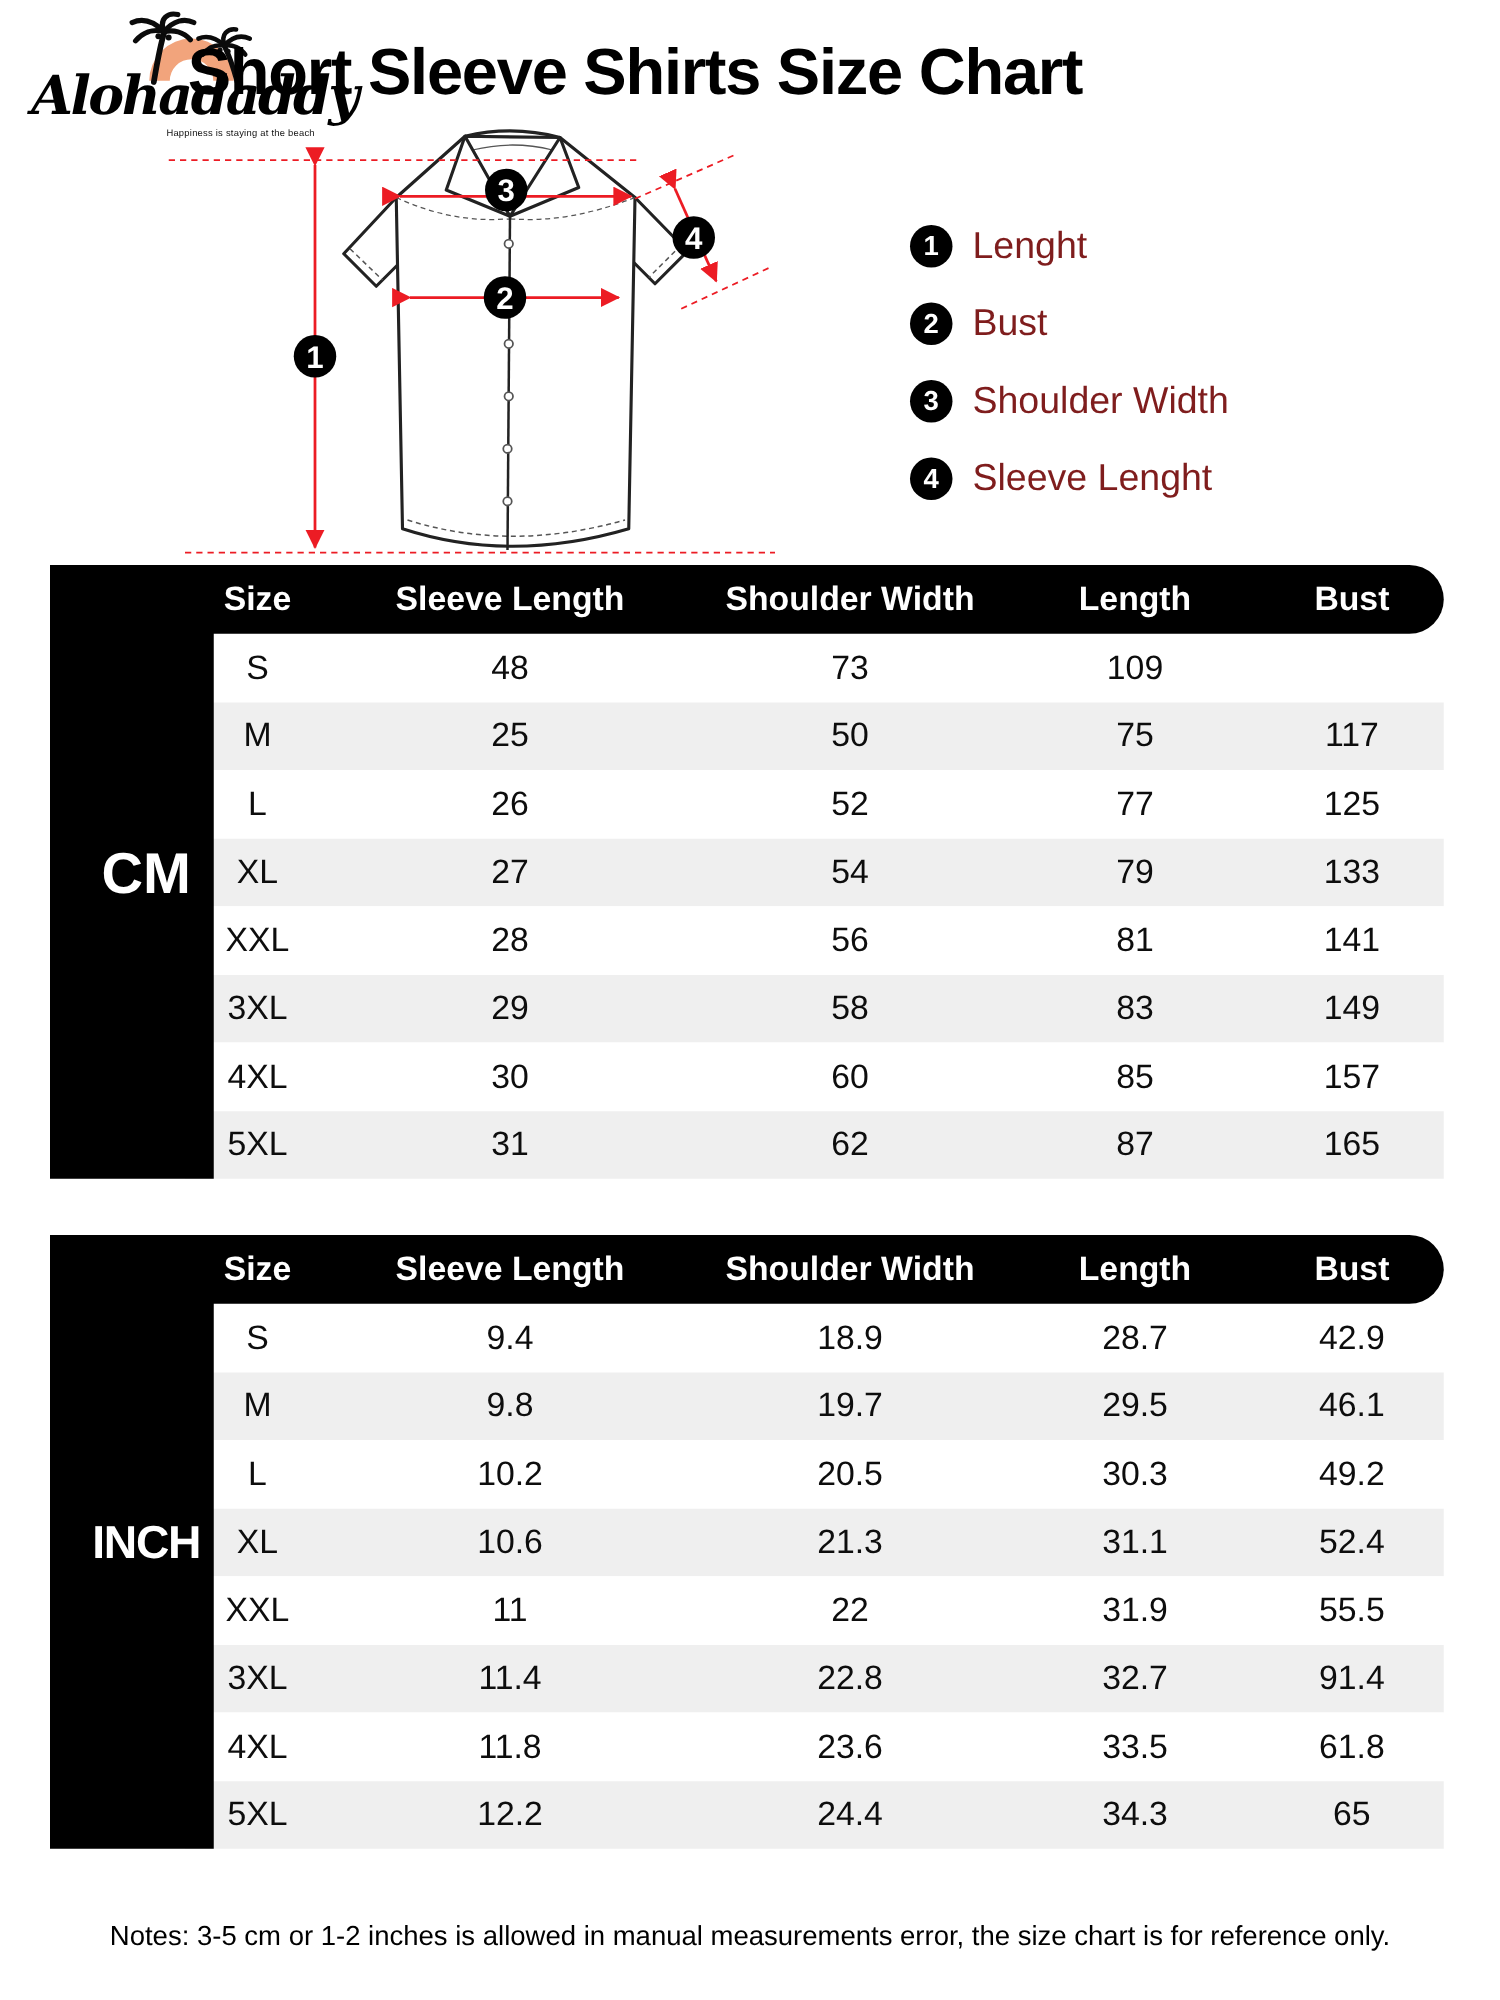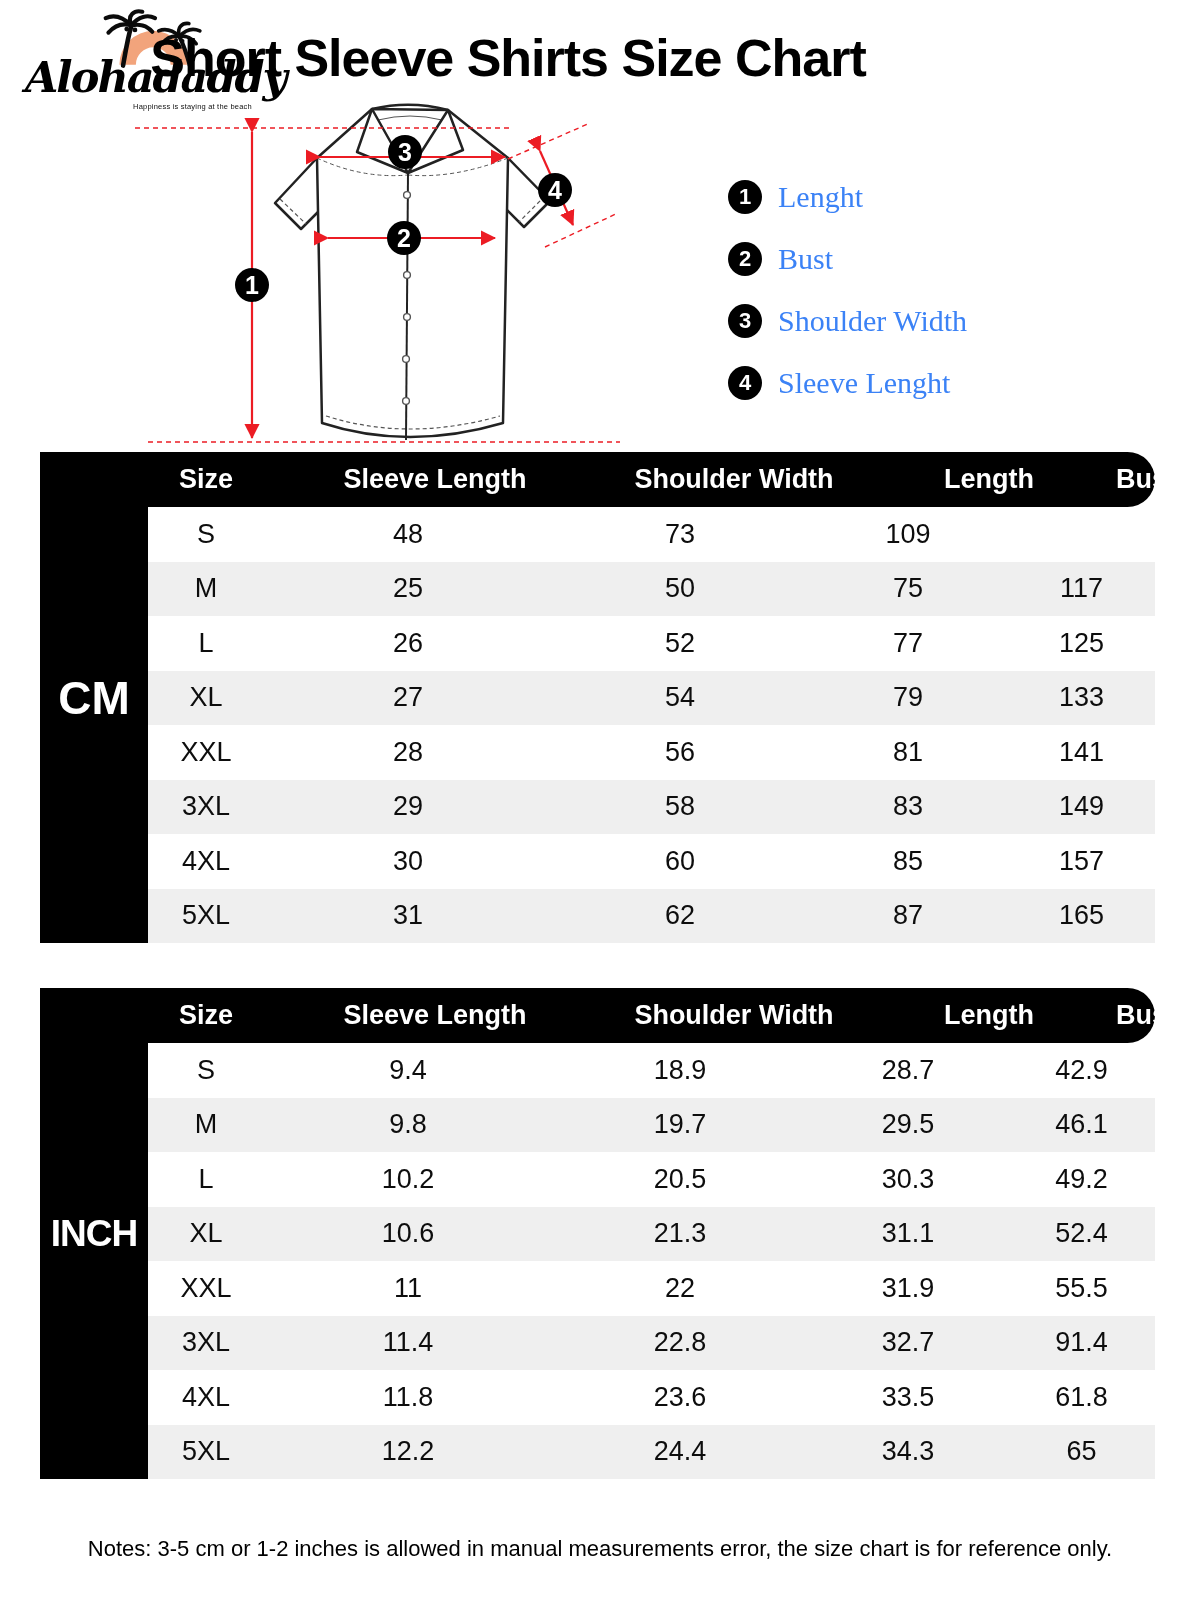--- a/index.html
+++ b/index.html
@@ -20,35 +20,35 @@
     font-size:52px;font-weight:bold;letter-spacing:-1px;}
 
   
   .shirt-svg{position:absolute;left:120px;top:95px;width:500px;height:355px;}
 
   .legend{position:absolute;left:728px;top:180px;list-style:none;margin:0;padding:0;}
   .legend li{display:flex;align-items:center;height:34px;margin-bottom:28px;}
   .legend-badge{flex:0 0 34px;width:34px;height:34px;border-radius:50%;background:#000;color:#fff;
     display:inline-flex;align-items:center;justify-content:center;
     font-size:22px;font-weight:bold;margin-right:16px;}
-  .legend-label{font-size:30px;color:#3b82f6;font-family:Liberation Serif, serif;}
+  .legend-label{font-size:30px;color:#7f1d1d;}
 
   
   .size-table{position:absolute;left:40px;width:1115px;height:491px;}
   .table-cm{top:452px;}
   .table-inch{top:988px;}
   .unit-bar{position:absolute;left:0;top:0;bottom:0;width:108px;background:#000;color:#fff;
-    display:flex;align-items:center;justify-content:center;font-weight:bold;z-index:2;}
+    display:flex;align-items:center;justify-content:center;font-weight:bold;z-index:2;padding-left:23px;}
   .table-cm .unit-bar{font-size:46px;}
   .table-inch .unit-bar{font-size:37px;letter-spacing:-1px;}
   .header-bar{position:absolute;left:0;right:0;top:0;height:55px;background:#000;
     border-radius:0 28px 28px 0;z-index:1;}
   .header-labels{margin-left:108px;height:55px;display:grid;
     grid-template-columns:116px 288px 256px 200px 1fr;align-items:center;text-align:center;
-    color:#fff;font-weight:bold;font-size:27px;gap:27px;}
+    color:#fff;font-weight:bold;font-size:27px;}
   .rows{position:absolute;left:108px;right:0;top:55px;bottom:0;}
   .trow{display:grid;grid-template-columns:116px 288px 256px 200px 1fr;height:54.5px;
     align-items:center;text-align:center;font-size:27px;color:#0d0d0d;background:#fff;}
   .trow.alt{background:#efefef;}
 
   
   .note{position:absolute;left:0;top:1536px;width:1200px;text-align:center;font-size:22px;color:#000;}
 </style>
 </head>
 <body>

